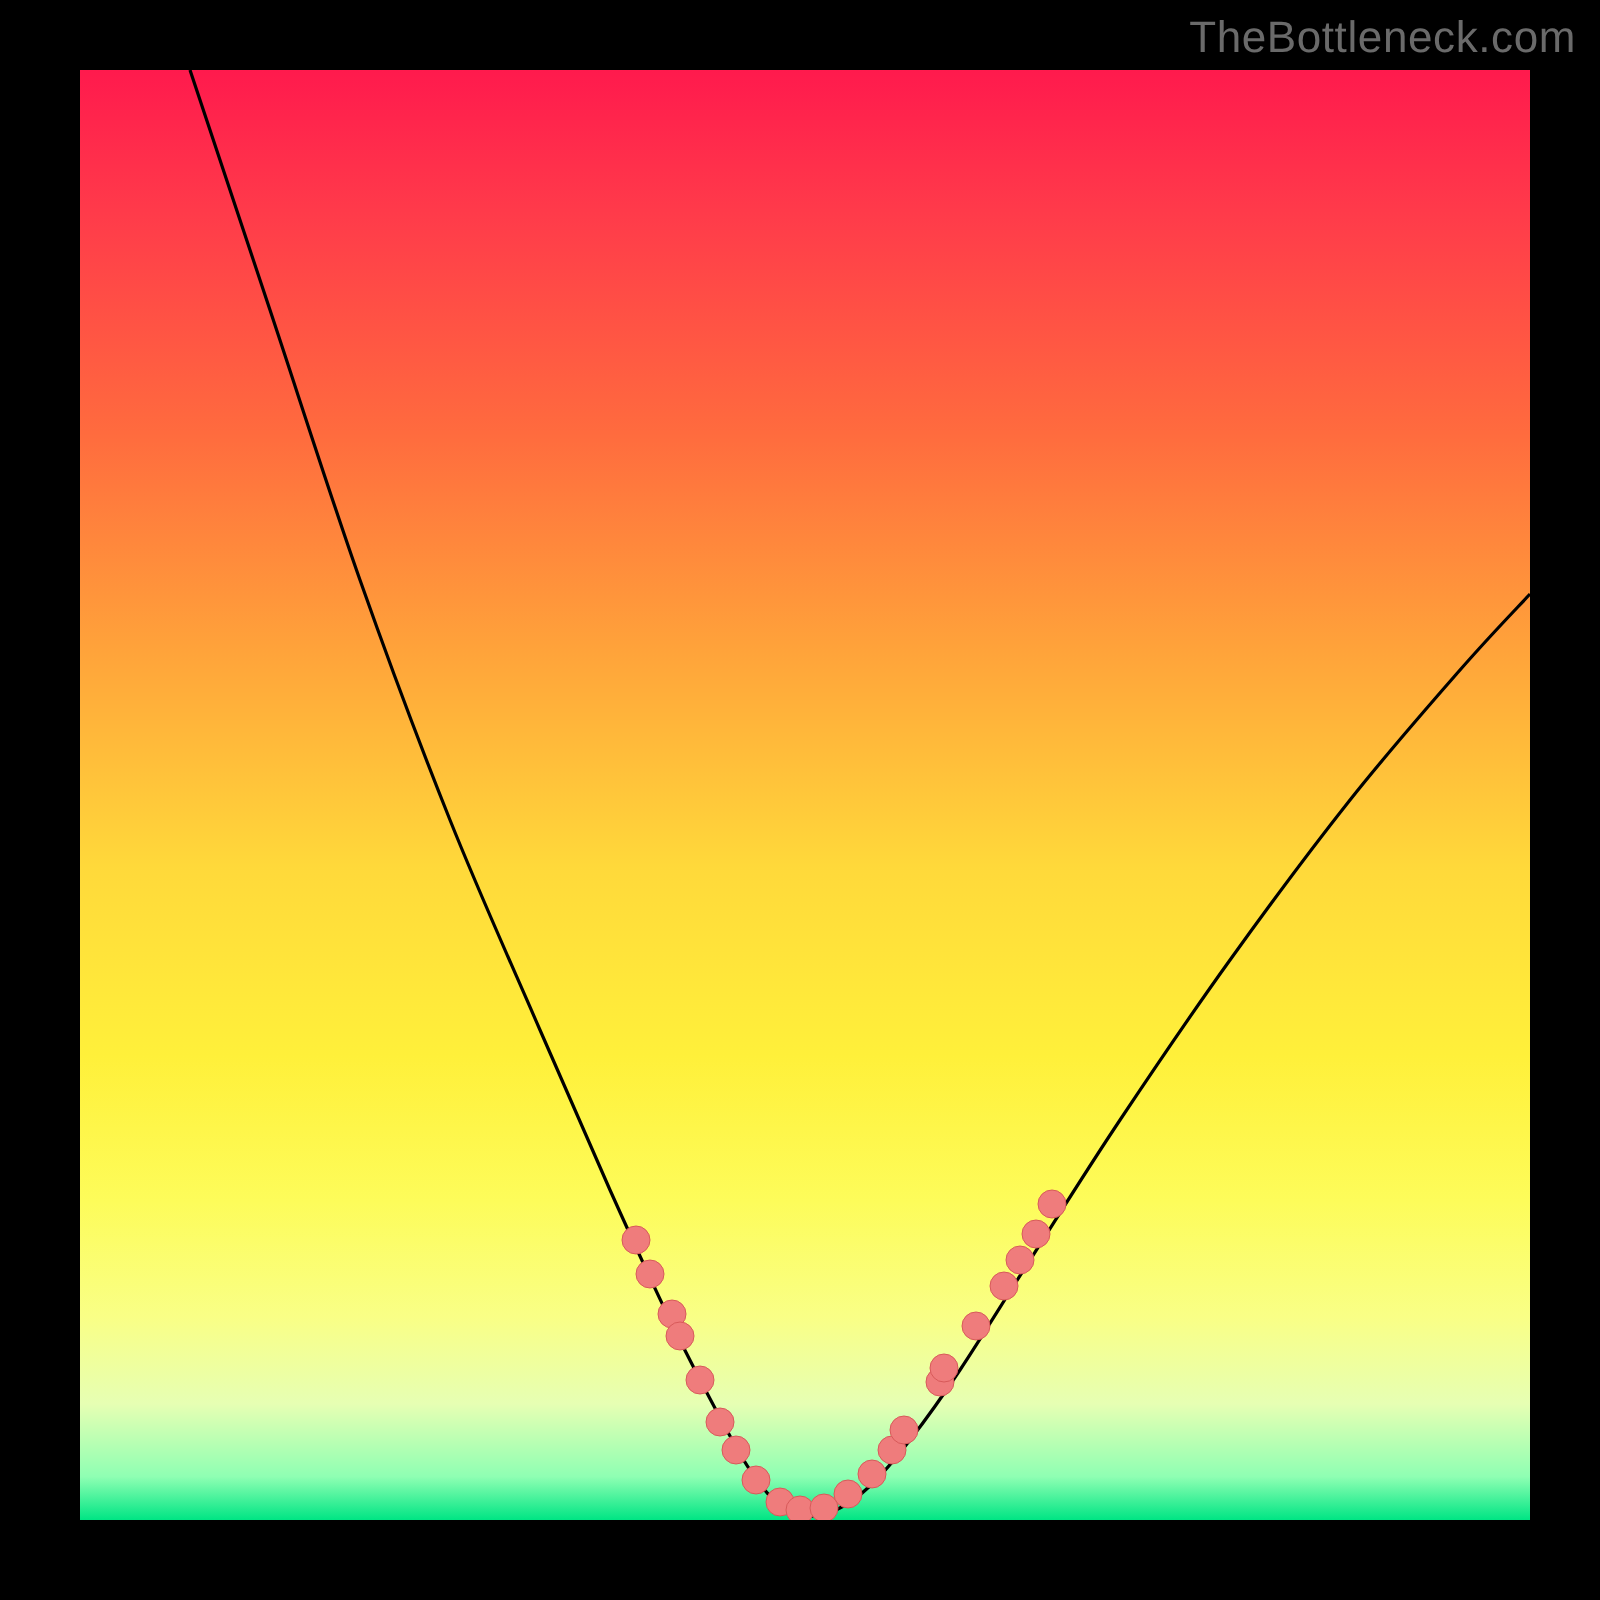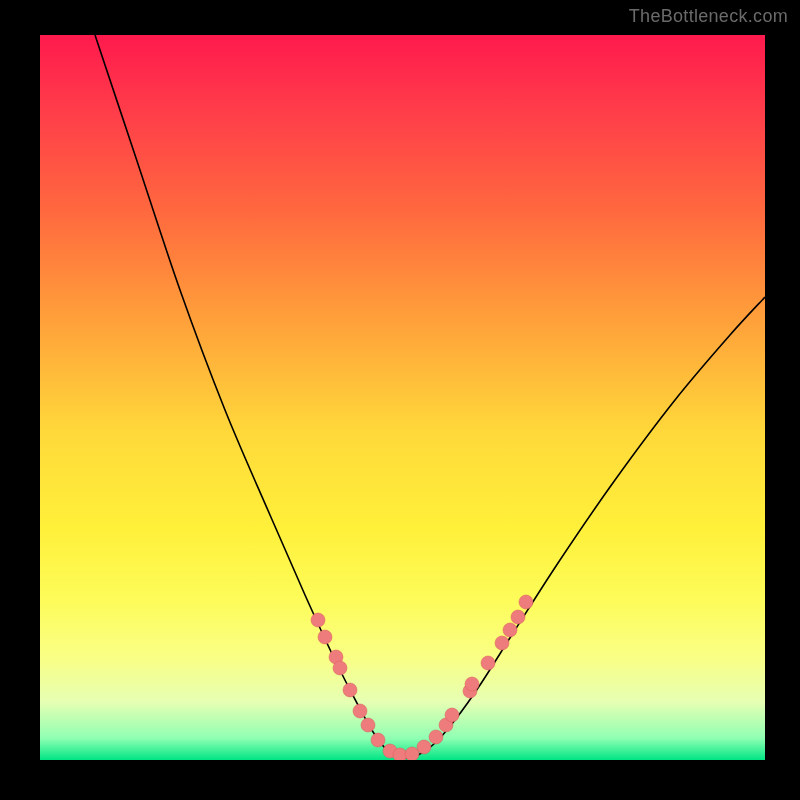--- a/index.html
+++ b/index.html
@@ -37,21 +37,21 @@
       #e6ffb3 92%,
       #8fffb3 97%,
       #00e584 100%
     );
   }
   .watermark {
     position: absolute;
     top: 6px;
     right: 12px;
     color: #6a6a6a;
-    font-size: 18px;
+    font-size: 22px;
     font-weight: 500;
     letter-spacing: 0.3px;
     user-select: none;
   }
   svg.curve {
     position: absolute;
     left: 0;
     top: 0;
     width: 725px;
     height: 725px;

